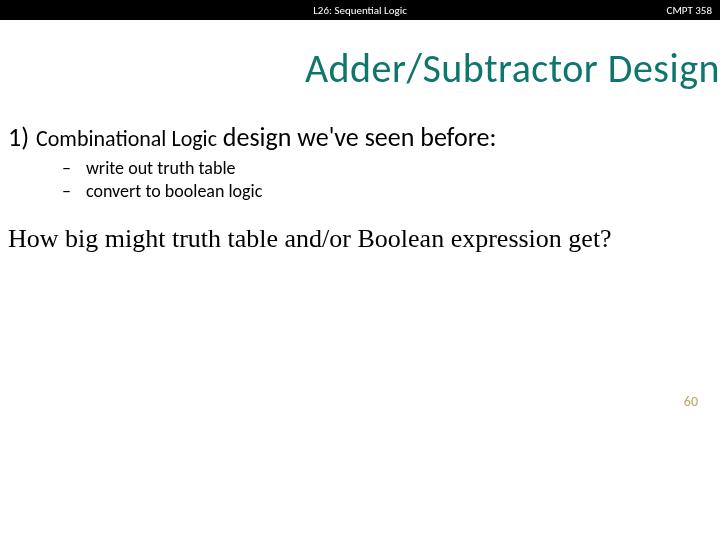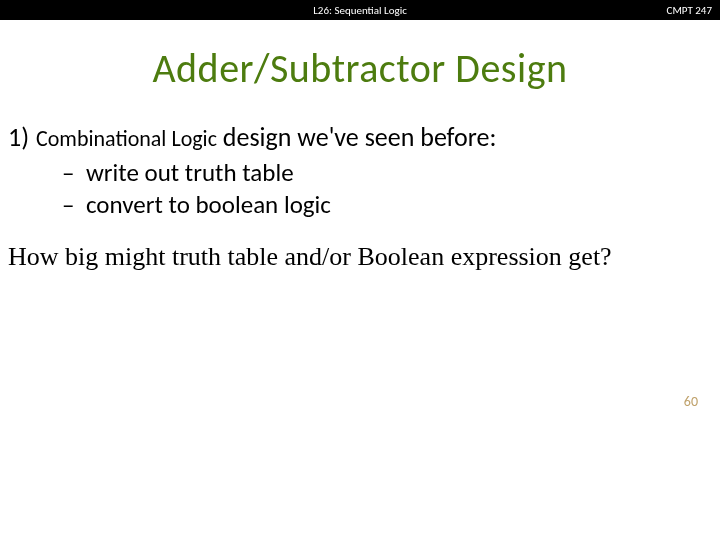--- a/index.html
+++ b/index.html
@@ -1,39 +1,39 @@
 <!DOCTYPE html>
 <html><head>
 <meta charset="utf-8">
 <style>
   * { margin: 0; padding: 0; box-sizing: border-box; }
   html, body { width: 720px; height: 540px; overflow: hidden; font-family: Calibri, "Segoe UI", Arial, sans-serif; background: #fff; }
   .slide { width: 720px; height: 440px; position: relative; background: #fff; }
   .header-bar { width: 100%; height: 20px; background: #000; color: #fff; font-size: 11px; display: flex; align-items: center; position: relative; }
   .header-left { position: absolute; left: 50%; transform: translateX(-50%); }
   .header-right { position: absolute; right: 8px; }
-  .title { color: #4d7c0f; font-size: 40px; font-weight: 400; text-align: center; margin-top: 24px; margin-bottom: 28px; letter-spacing: 0.5px; }
+  .title { color: #0f766e; font-size: 40px; font-weight: 400; text-align: right; margin-top: 24px; margin-bottom: 28px; letter-spacing: 0.5px; }
   .body { padding: 0 8px; color: #000; }
   .item-1 { font-size: 26px; margin-bottom: 4px; }
   .num { display: inline-block; width: 28px; }
   .combo { font-size: 22px; }
   .sub-list { margin-left: 54px; }
-  .sub-item { font-size: 25px; line-height: 1.28; }
+  .sub-item { font-size: 18px; line-height: 1.28; }
   .dash { display: inline-block; width: 24px; }
   .question { font-size: 26px; margin-top: 20px; line-height: 1.25; font-family: Liberation Serif, serif; }
   .page-num { position: absolute; right: 22px; bottom: 30px; font-size: 14px; color: #bfa16a; }
 </style>
 </head>
 <body>
 
 <div class="slide">
 
   <div class="header-bar">
     <span class="header-left">L26: Sequential Logic</span>
-    <span class="header-right">CMPT 247</span>
+    <span class="header-right">CMPT 358</span>
   </div>
 
   <h1 class="title">Adder/Subtractor Design</h1>
 
   <div class="body">
     <div class="item-1">
       <span class="num">1)</span><span class="combo">Combinational Logic</span><span> design we've seen before:</span>
     </div>
     <div class="sub-list">
       <div class="sub-item"><span class="dash">–</span><span>write out truth table</span></div>

